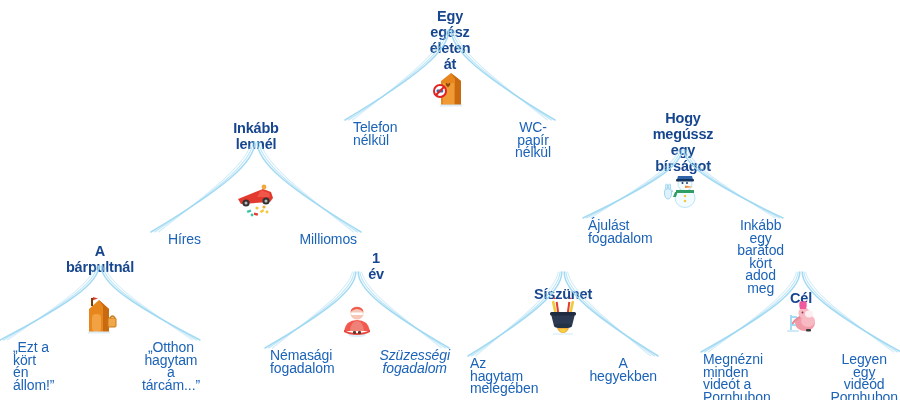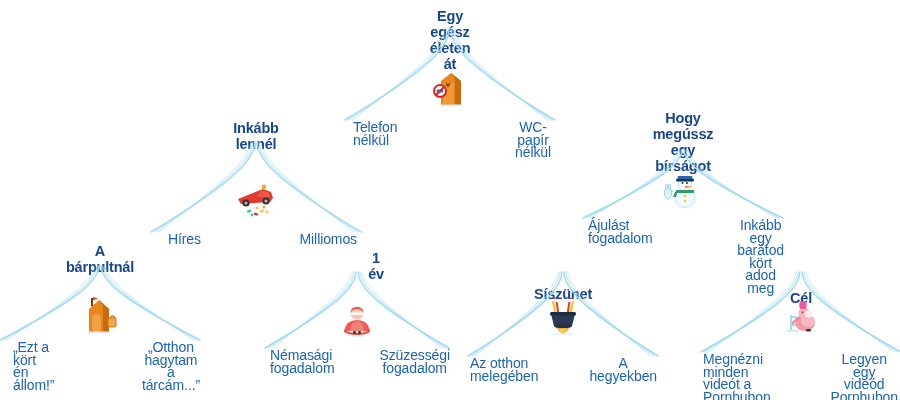--- a/index.html
+++ b/index.html
@@ -197,21 +197,21 @@
         <path d="M16 36 q1-10 7-10 q6 0 7 10 z" fill="#ef8278"></path>
         <circle cx="23" cy="18" r="6.6" fill="#f7c8b8"></circle>
         <path d="M16.4 17 q6.6-6 13.2 0 q-1-5 -6.6-5 q-5.6 0 -6.6 5 z" fill="#f2584e"></path>
         <rect x="17" y="17.6" width="12" height="2.4" rx="1.2" fill="#fff"></rect>
         <path d="M10 35 q5 3 13 3 q8 0 13-3 l0 2 q-5 3 -13 3 q-8 0 -13-3 z" fill="#e8463c"></path>
         <rect x="19" y="36" width="3" height="3" rx="1" fill="#5b3a2a"></rect>
         <rect x="24" y="36" width="3" height="3" rx="1" fill="#5b3a2a"></rect>
       </svg></div>
       <div class="leaf-label leaf-left" style="left: 270px; top: 349px;">Némasági
 fogadalom</div>
-      <div class="leaf-label leaf-right" style="left: 450px; top: 349px;">Szüzességi
+      <div class="leaf-label leaf-right" style="left: 450px; top: 349px; font-style: italic;">Szüzességi
 fogadalom</div>
     </div>
     <div class="node">
       <div class="node-title" style="left: 563px; top: 250px; margin-top: 36px;">Síszünet</div>
       <svg class="node-svg" width="210" height="90" style="left: 458px; top: 272px;">
         <path d="M103.8 0 C103.8 18.9 76.5 42.839999999999996 10 84" fill="none" stroke="#9ed8f2" stroke-width="1.5" stroke-opacity="0.95" stroke-linecap="round"></path>
         <path d="M106.2 0 C106.2 18.9 133.5 42.839999999999996 200 84" fill="none" stroke="#9ed8f2" stroke-width="1.5" stroke-opacity="0.95" stroke-linecap="round"></path>
         <path d="M102.15 0 C100.35000000000001 18.9 72.3 42.839999999999996 13.599999999999994 84" fill="none" stroke="#9ed8f2" stroke-width="1.1" stroke-opacity="0.7" stroke-linecap="round"></path>
         <path d="M107.85 0 C109.64999999999999 18.9 137.7 42.839999999999996 196.4 84" fill="none" stroke="#9ed8f2" stroke-width="1.1" stroke-opacity="0.7" stroke-linecap="round"></path>
         <path d="M100.39 0 C96.67 18.9 67.82 42.839999999999996 17.439999999999998 84" fill="none" stroke="#9ed8f2" stroke-width="1.1" stroke-opacity="0.45" stroke-linecap="round"></path>
@@ -227,21 +227,21 @@
           <rect x="-6" y="-10" width="2" height="11" fill="#e23a2e" transform="rotate(-8)"></rect>
           <rect x="4" y="-10" width="2" height="11" fill="#e23a2e" transform="rotate(8)"></rect>
         </g>
         <path d="M11 19 h24 l-3 12 q-9 3 -18 0 z" fill="#2b3a52"></path>
         <rect x="10" y="17" width="26" height="3.4" rx="1.5" fill="#1e2b40"></rect>
         <ellipse cx="23" cy="31" rx="9" ry="2.4" fill="#243246"></ellipse>
         <path d="M17 33 q2 5 6 5 q4 0 6-5 z" fill="#f3a93c"></path>
         <path d="M19 34 q1.6 3.6 4 3.6 q2.4 0 4-3.6 z" fill="#f3d03c"></path>
         <rect x="13" y="38" width="20" height="2" fill="#e6f4fc"></rect>
       </svg></div>
-      <div class="leaf-label leaf-left" style="left: 470px; top: 357px;">Az otthon melegében</div>
+      <div class="leaf-label leaf-left" style="left: 470px; top: 357px;">Az hagytam melegében</div>
       <div class="leaf-label leaf-right" style="left: 657px; top: 357px;">A hegyekben</div>
     </div>
     <div class="node">
       <div class="node-title" style="left: 801px; top: 250px; margin-top: 40px;">Cél</div>
       <svg class="node-svg" width="220" height="86" style="left: 691px; top: 272px;">
         <path d="M108.8 0 C108.8 18 80 40.8 10 80" fill="none" stroke="#9ed8f2" stroke-width="1.5" stroke-opacity="0.95" stroke-linecap="round"></path>
         <path d="M111.2 0 C111.2 18 140 40.8 210 80" fill="none" stroke="#9ed8f2" stroke-width="1.5" stroke-opacity="0.95" stroke-linecap="round"></path>
         <path d="M107.15 0 C105.35000000000001 18 75.8 40.8 13.599999999999994 80" fill="none" stroke="#9ed8f2" stroke-width="1.1" stroke-opacity="0.7" stroke-linecap="round"></path>
         <path d="M112.85 0 C114.64999999999999 18 144.2 40.8 206.4 80" fill="none" stroke="#9ed8f2" stroke-width="1.1" stroke-opacity="0.7" stroke-linecap="round"></path>
         <path d="M105.39 0 C101.67 18 71.32 40.8 17.439999999999998 80" fill="none" stroke="#9ed8f2" stroke-width="1.1" stroke-opacity="0.45" stroke-linecap="round"></path>

